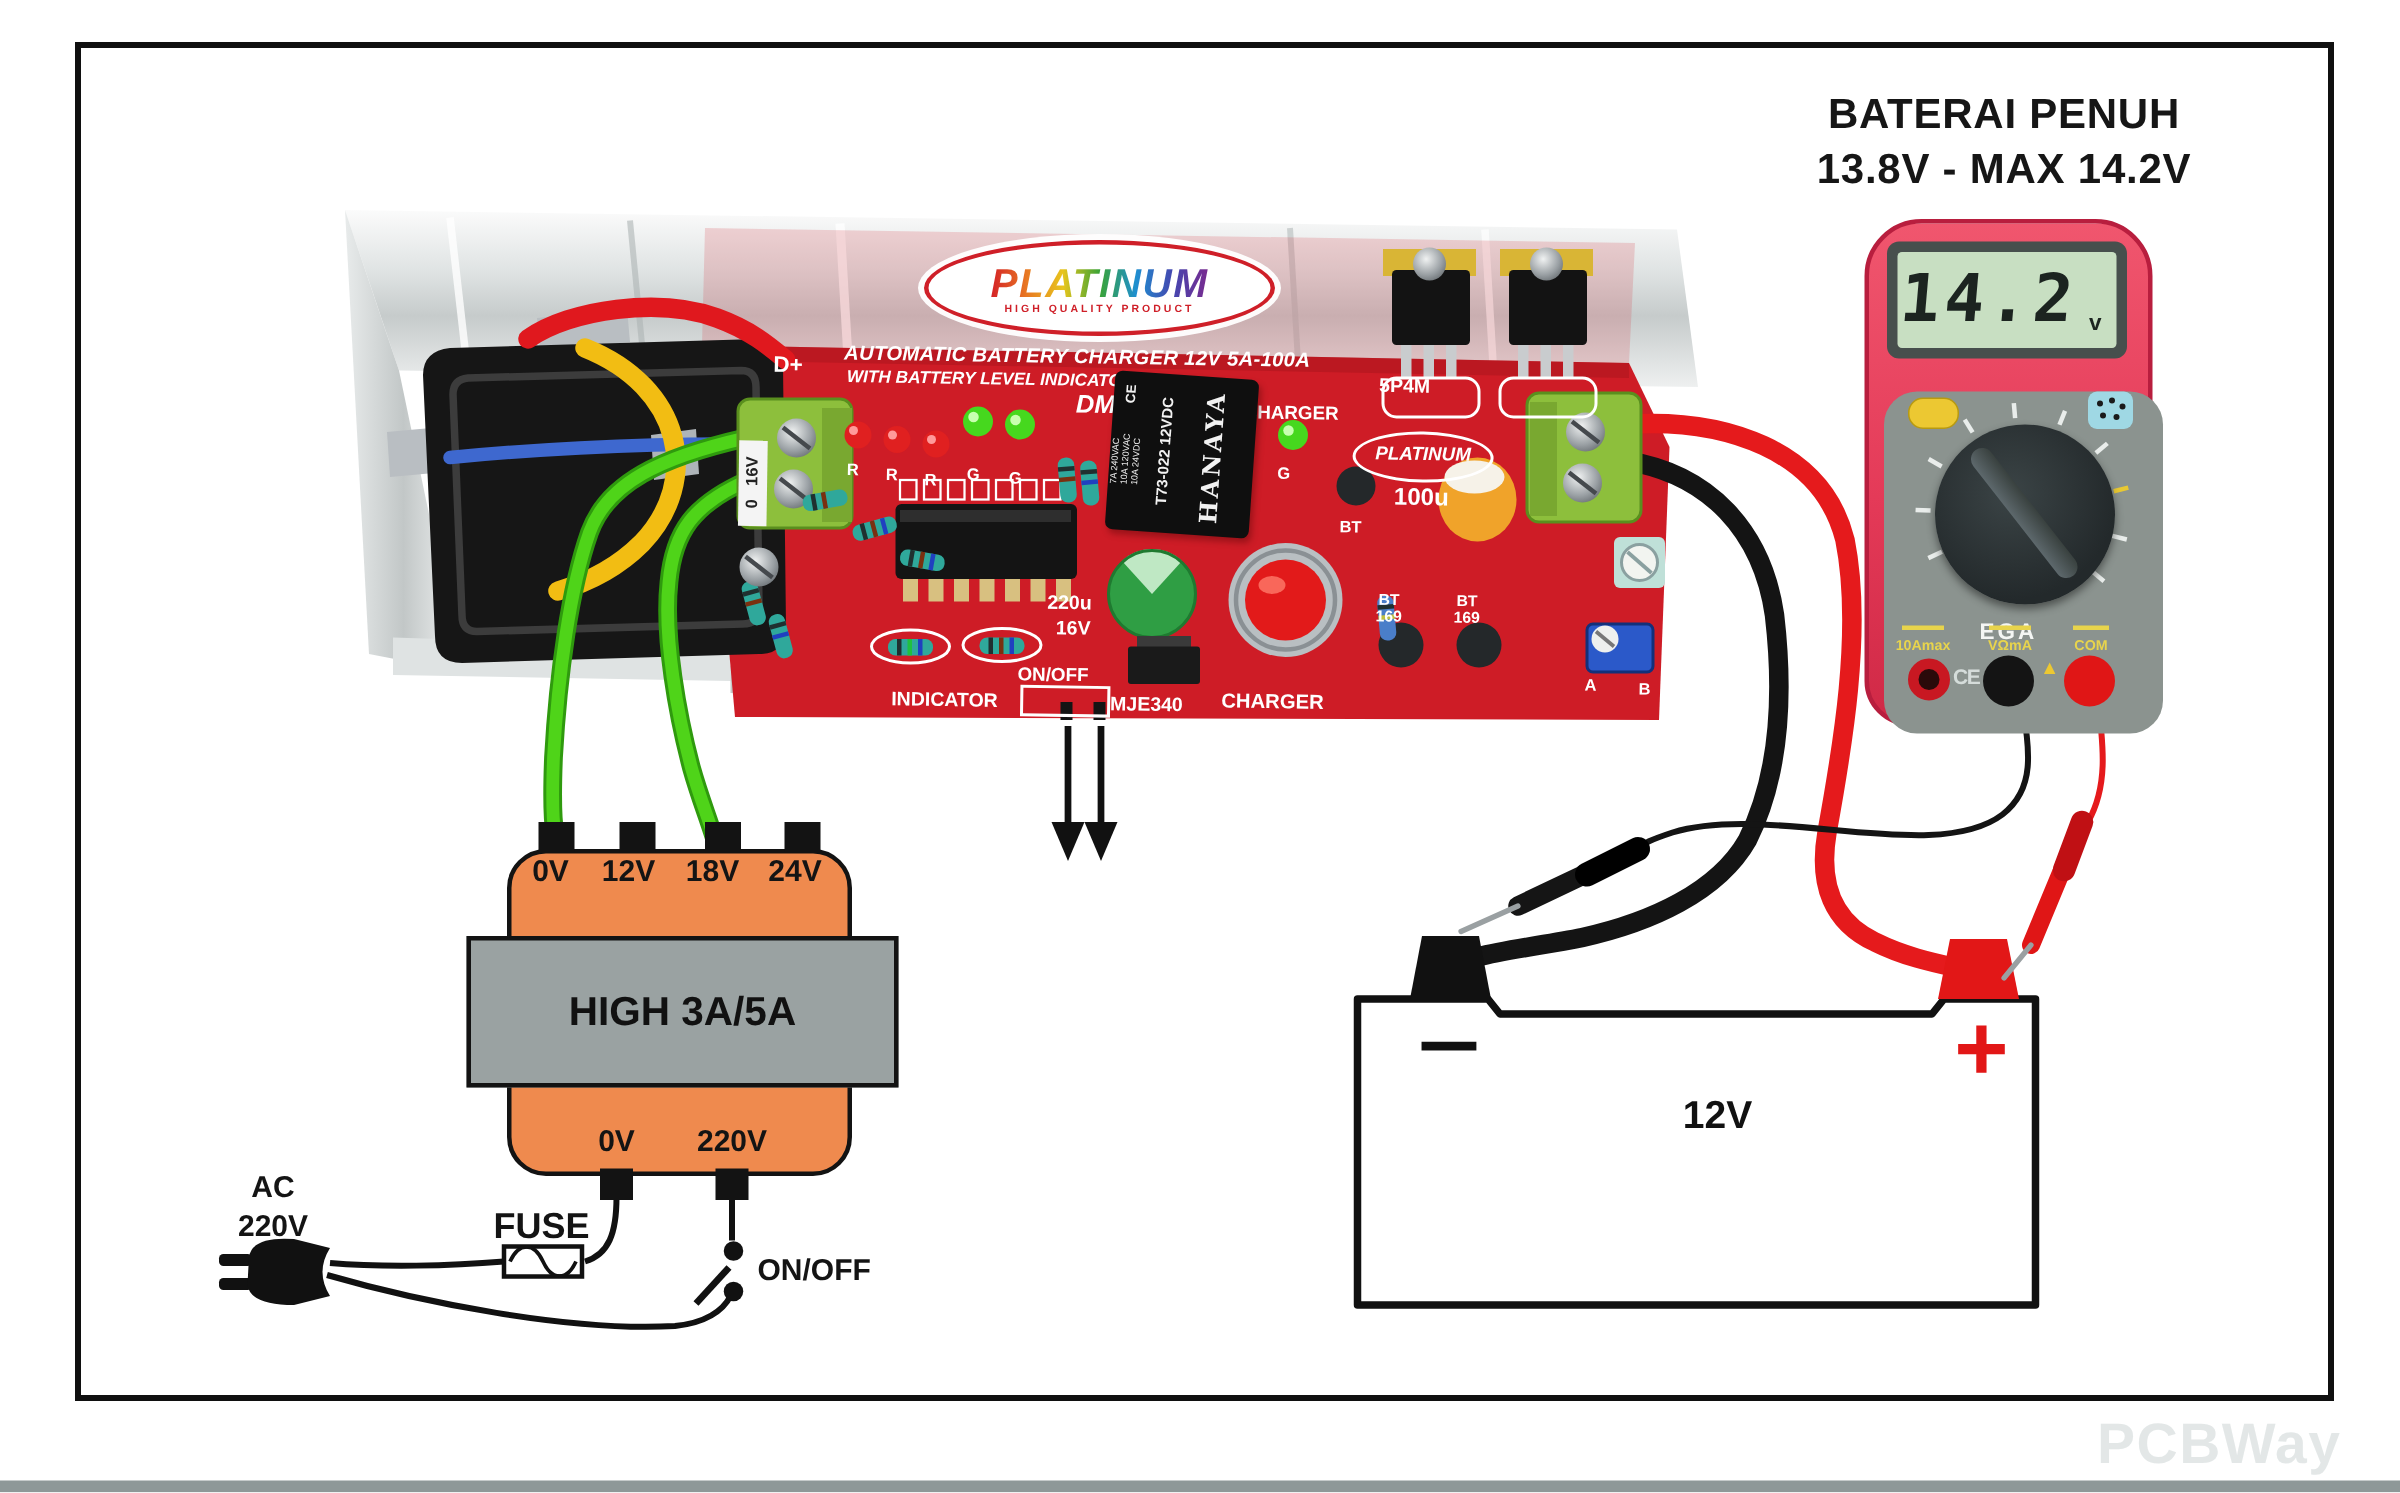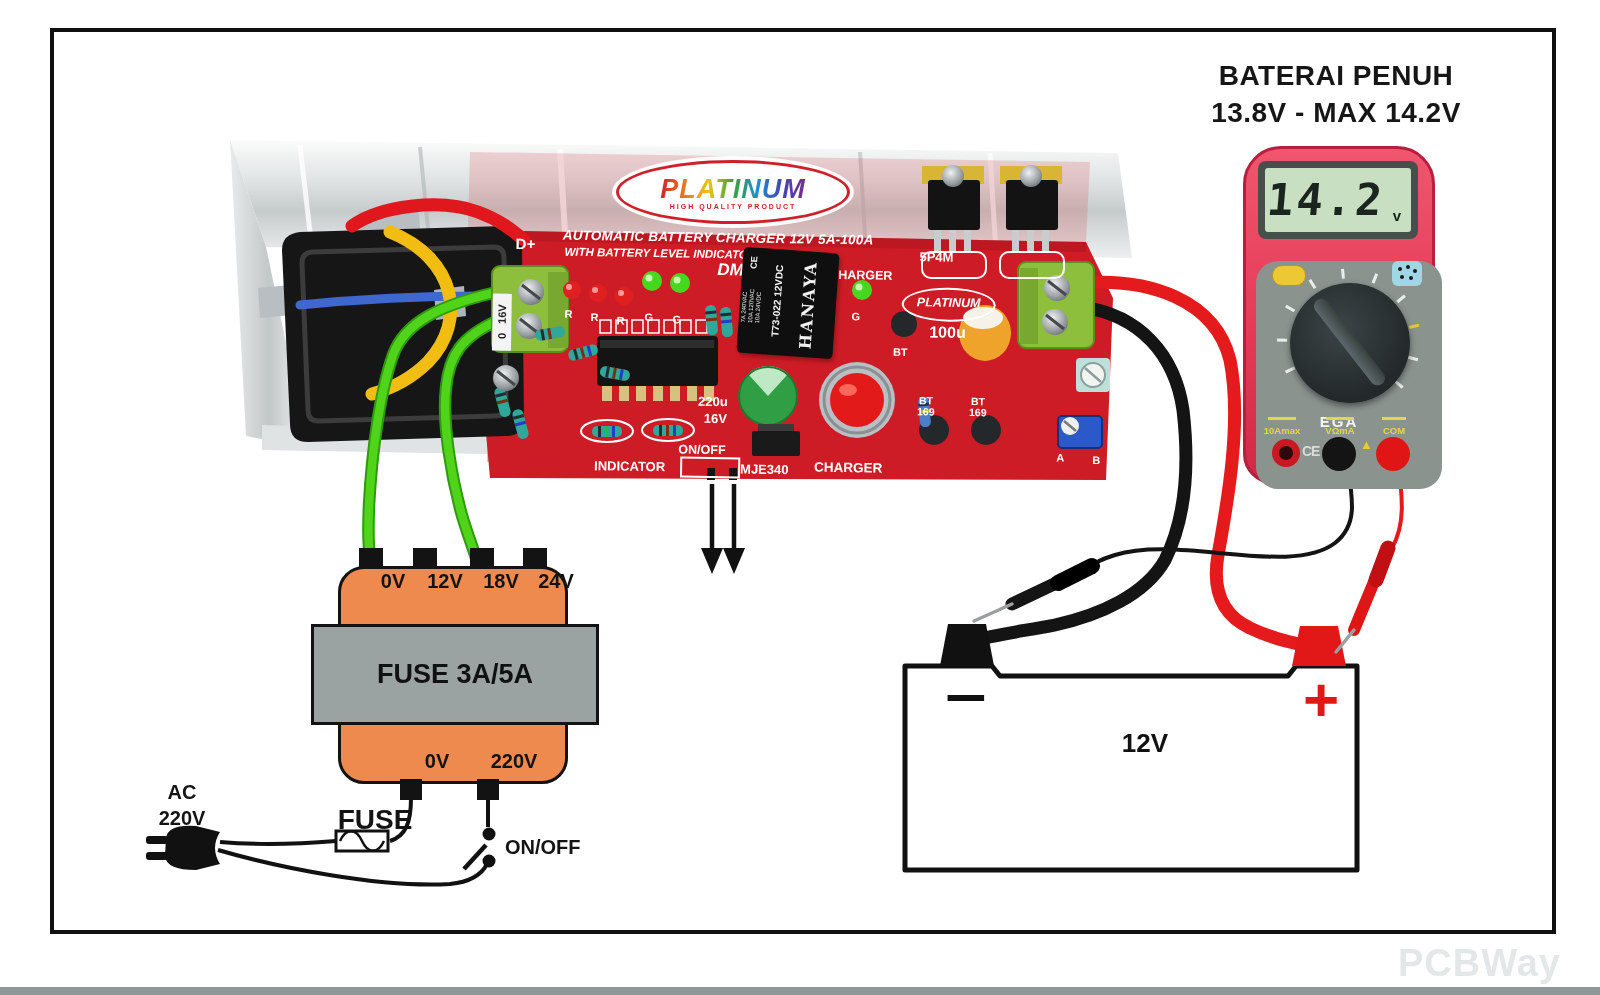--- a/index.html
+++ b/index.html
@@ -43,21 +43,21 @@
   #relay .brand{font-family:"DejaVu Serif",serif;font-weight:700;font-size:16px;letter-spacing:2px;left:24px;top:44px;}
   #relay .model{font-size:10px;font-weight:700;left:1px;top:46px;}
   #relay .specs{font-size:6px;line-height:7px;left:-5px;top:48px;text-align:left;}
   #relay .cert{font-size:9px;font-weight:700;left:5px;top:10px;}
   
   .tap{background:#131313;z-index:4;}
   #trafo-body{left:338px;top:566px;width:224px;height:212px;background:#ef8a4e;border:3px solid #131313;
               border-radius:26px;z-index:3;}
   #trafo-band{left:311px;top:624px;width:282px;height:95px;background:#9aa2a2;border:3px solid #131313;
               z-index:4;display:flex;align-items:center;justify-content:center;font-size:27px;font-weight:700;}
-  .tapl{font-size:20px;font-weight:700;z-index:5;margin-left:26px;}
+  .tapl{font-size:20px;font-weight:700;z-index:5;}
   
   .bat-sign{font-weight:700;}
   
   #meter{left:1243px;top:146px;width:186px;height:332px;z-index:4;
          background:linear-gradient(180deg,#f0566e 0%,#e43a58 55%,#d02946 100%);
          border:3px solid #b81e3e;border-radius:38px 38px 30px 30px;}
   #meter .screen{position:absolute;left:12px;top:12px;width:160px;height:78px;background:#474f4d;
                  border-radius:8px;}
   #meter .lcd{position:absolute;left:7px;top:7px;width:146px;height:64px;background:#c8dfc2;
               border-radius:3px;overflow:hidden;}
@@ -442,31 +442,31 @@
 
   <div class="abs tap" style="left:359px;top:548px;width:24px;height:20px;"></div>
   <div class="abs tap" style="left:413px;top:548px;width:24px;height:20px;"></div>
   <div class="abs tap" style="left:470px;top:548px;width:24px;height:20px;"></div>
   <div class="abs tap" style="left:523px;top:548px;width:24px;height:20px;"></div>
   <div id="trafo-body" class="abs"></div>
   <span class="abs lbl tapl ctr" style="left:351px;top:570px;width:32px;">0V</span>
   <span class="abs lbl tapl ctr" style="left:397px;top:570px;width:44px;">12V</span>
   <span class="abs lbl tapl ctr" style="left:453px;top:570px;width:44px;">18V</span>
   <span class="abs lbl tapl ctr" style="left:508px;top:570px;width:44px;">24V</span>
-  <div id="trafo-band" class="abs">FUSE 3A/5A</div>
+  <div id="trafo-band" class="abs">HIGH 3A/5A</div>
   <span class="abs lbl tapl ctr" style="left:395px;top:750px;width:32px;">0V</span>
   <span class="abs lbl tapl ctr" style="left:462px;top:750px;width:52px;">220V</span>
   <div class="abs tap" style="left:400px;top:779px;width:22px;height:21px;"></div>
   <div class="abs tap" style="left:477px;top:779px;width:22px;height:21px;"></div>
 
   <div class="abs lbl ctr" style="left:132px;top:779px;width:100px;font-size:20px;line-height:26px;">
     <div>AC</div>
     <div>220V</div>
   </div>
-  <span class="abs lbl ctr" style="left:335px;top:804px;width:80px;font-size:28px;">FUSE</span>
+  <span class="abs lbl ctr" style="left:321px;top:804px;width:80px;font-size:24px;">FUSE</span>
   <span class="abs lbl" style="left:505px;top:836px;font-size:20px;">ON/OFF</span>
 
   <span class="abs bat-sign" style="left:930px;top:666px;width:72px;text-align:center;font-size:54px;transform:scaleX(1.35);color:#111;z-index:3;">−</span>
   <span class="abs bat-sign" style="left:1286px;top:664px;width:70px;text-align:center;font-size:62px;color:#e21717;z-index:3;">+</span>
   <div class="abs ctr" style="left:995px;top:726px;width:300px;font-size:26px;font-weight:700;line-height:34px;z-index:3;">
     <div>12V</div>
   </div>
 
   <div id="meter" class="abs">
     <div class="screen">

